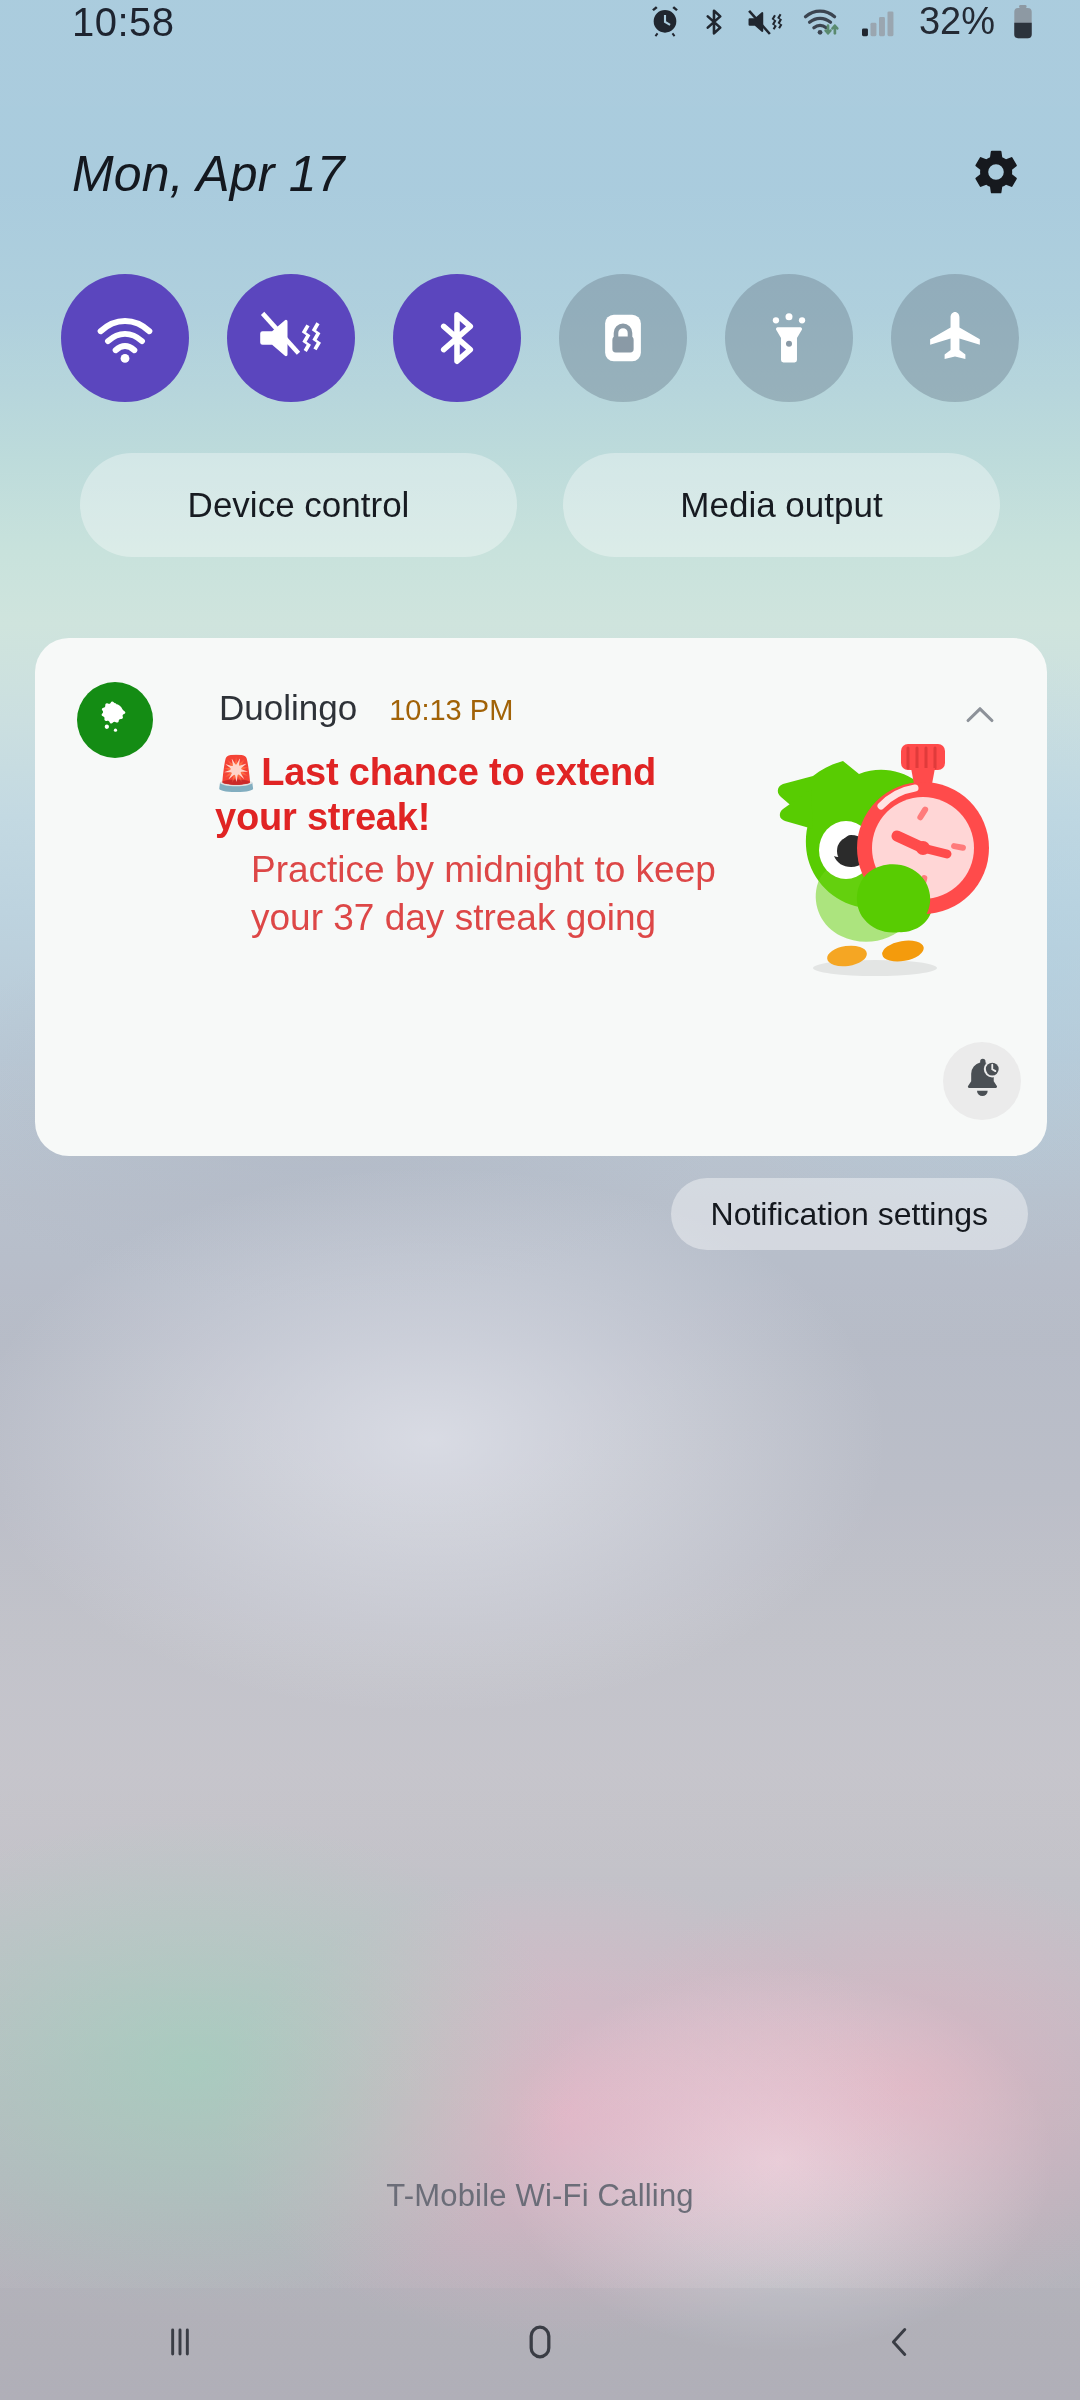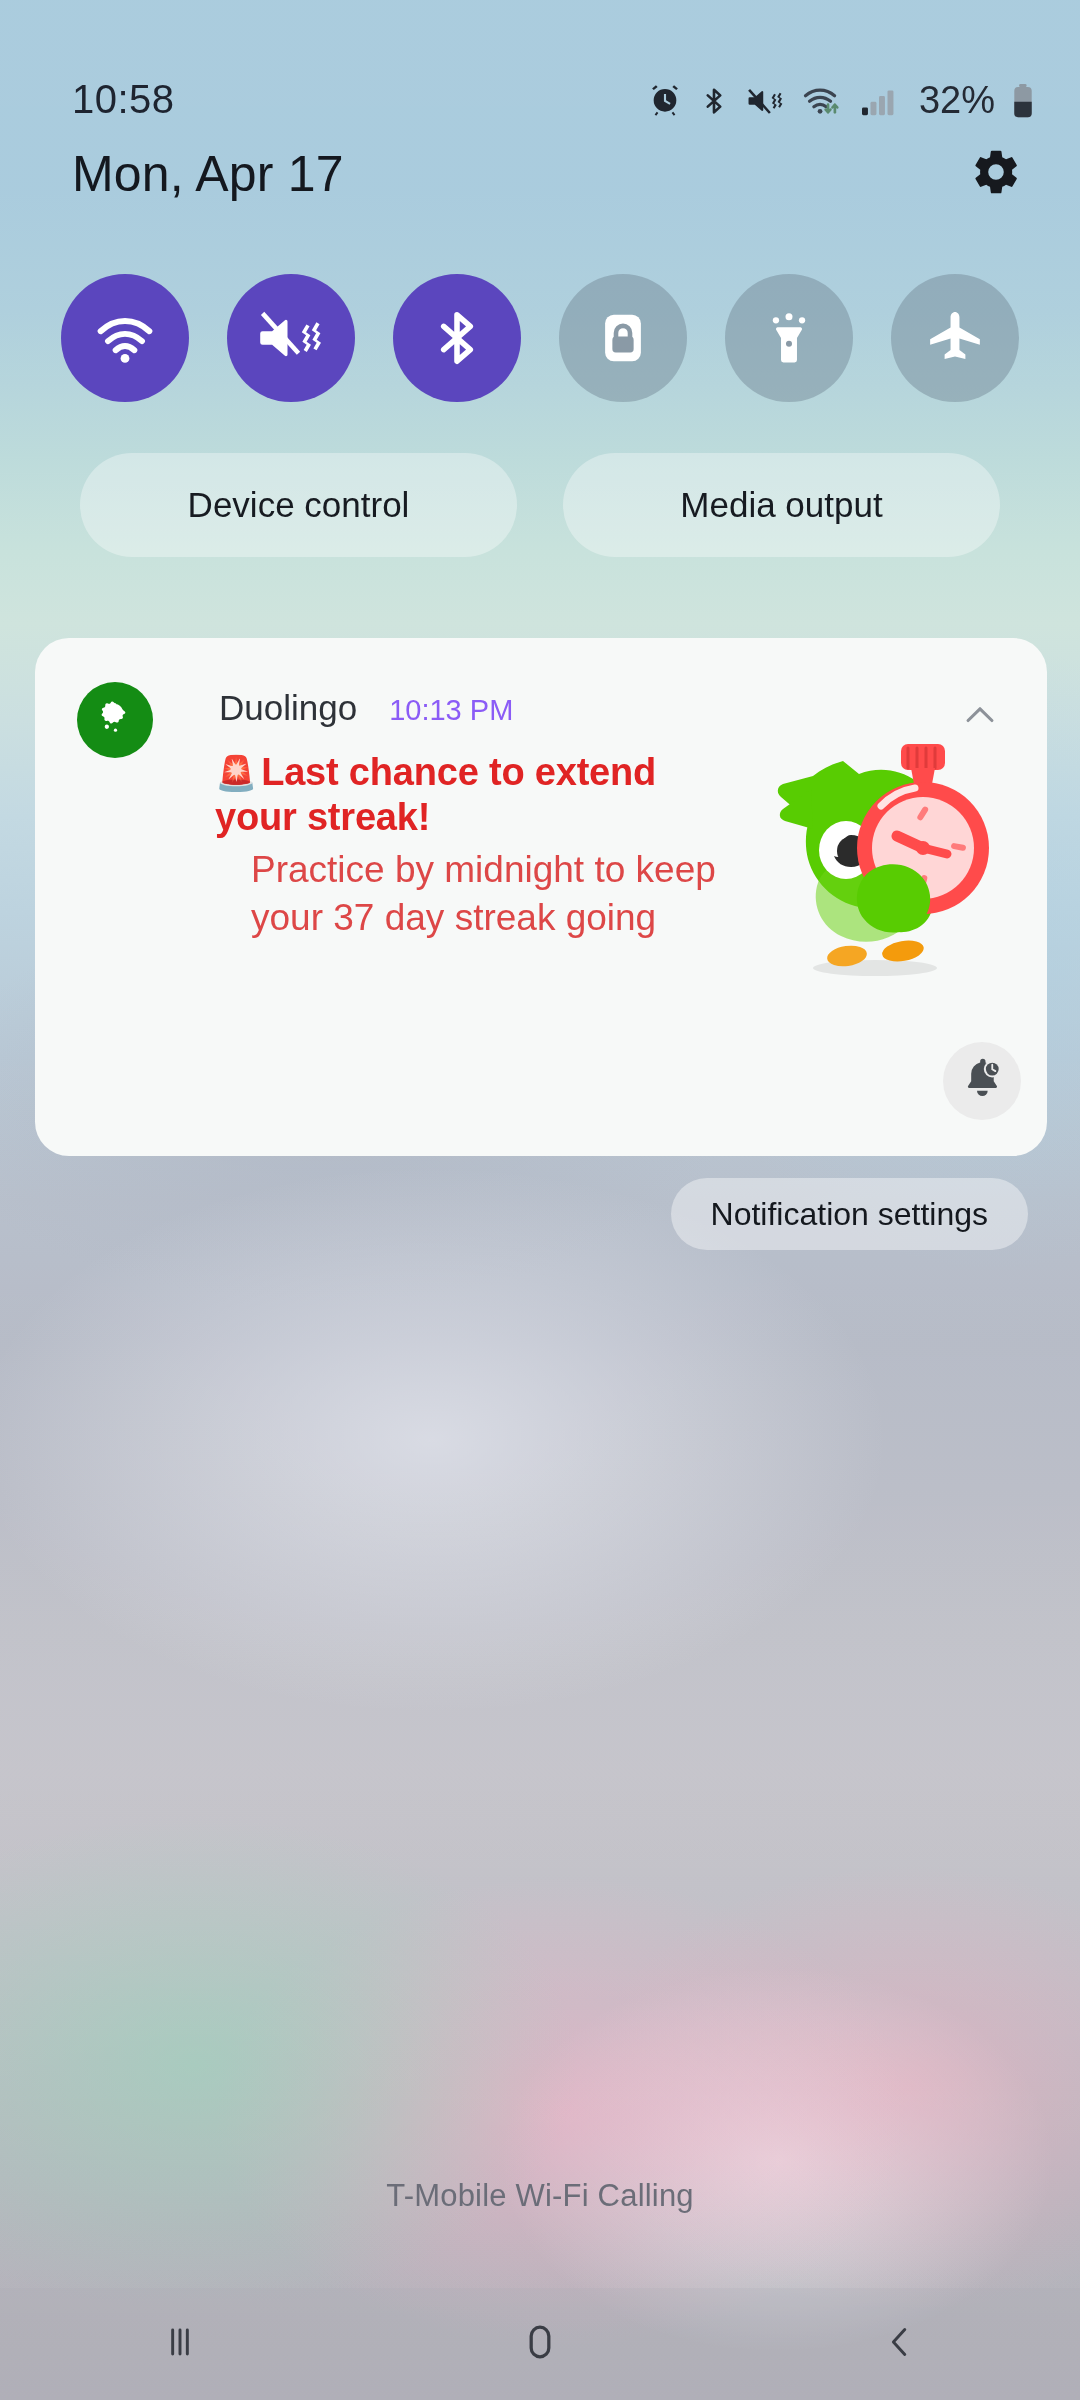--- a/index.html
+++ b/index.html
@@ -44,40 +44,40 @@
     filter:blur(0.5px);
   }
   #wallpaper-veil {
     position:absolute; inset:0;
     background:linear-gradient(180deg, rgba(255,255,255,0.02) 0%, rgba(255,255,255,0.0) 40%, rgba(255,255,255,0.05) 72%, rgba(255,255,255,0.0) 100%);
   }
 
   
   #status-bar {
     position:absolute; top:0; left:0; width:1080px; height:122px;
-    display:flex; align-items:flex-end; justify-content:space-between;
+    display:flex; align-items:flex-start; justify-content:space-between;
     padding:0 46px 0 72px;
   }
   #status-clock {
     font-size:40px; color:#1e2430; letter-spacing:0.5px;
     font-family:"Liberation Sans", sans-serif;
   }
   #status-icons { display:flex; align-items:center; gap:17px; }
   #status-icons svg { display:block; }
   #battery-pct {
     font-size:38px; color:#242a34; margin-left:4px; letter-spacing:0px;
   }
 
   
   #date-row {
     position:absolute; top:128px; left:0; width:1080px; height:92px;
     display:flex; align-items:center; justify-content:space-between;
     padding:0 52px 0 72px;
   }
-  #date-label { font-size:50px; color:#14181f; letter-spacing:0.2px; }
+  #date-label { font-size:50px; color:#14181f; letter-spacing:0.2px;font-style:italic; }
   #settings-button { width:64px; height:64px; display:flex; align-items:center; justify-content:center; }
 
   
   #quick-toggles {
     position:absolute; top:274px; left:0; width:1080px;
     display:flex; justify-content:space-between;
     padding:0 61px;
   }
   .qs-tile {
     width:128px; height:128px; border-radius:50%;
@@ -110,21 +110,21 @@
     position:absolute; left:42px; top:44px;
     width:76px; height:76px; border-radius:50%;
     background:#148c14;
     display:flex; align-items:center; justify-content:center;
   }
   #notif-header {
     position:absolute; left:184px; top:50px; right:120px;
     display:flex; align-items:baseline; gap:32px;
   }
   #notif-app-name { font-size:35px; color:#2e3238; font-weight:normal; }
-  #notif-time { font-size:29px; color:#8b5cf6; }
+  #notif-time { font-size:29px; color:#a16207; }
   #collapse-button {
     position:absolute; right:36px; top:48px;
     width:62px; height:62px; display:flex; align-items:center; justify-content:center;
   }
   #notif-body {
     position:absolute; left:180px; top:112px; width:510px;
   }
   #notif-title {
     font-size:38px; font-weight:bold; color:#e02424;
     line-height:1.18; letter-spacing:-0.2px;

